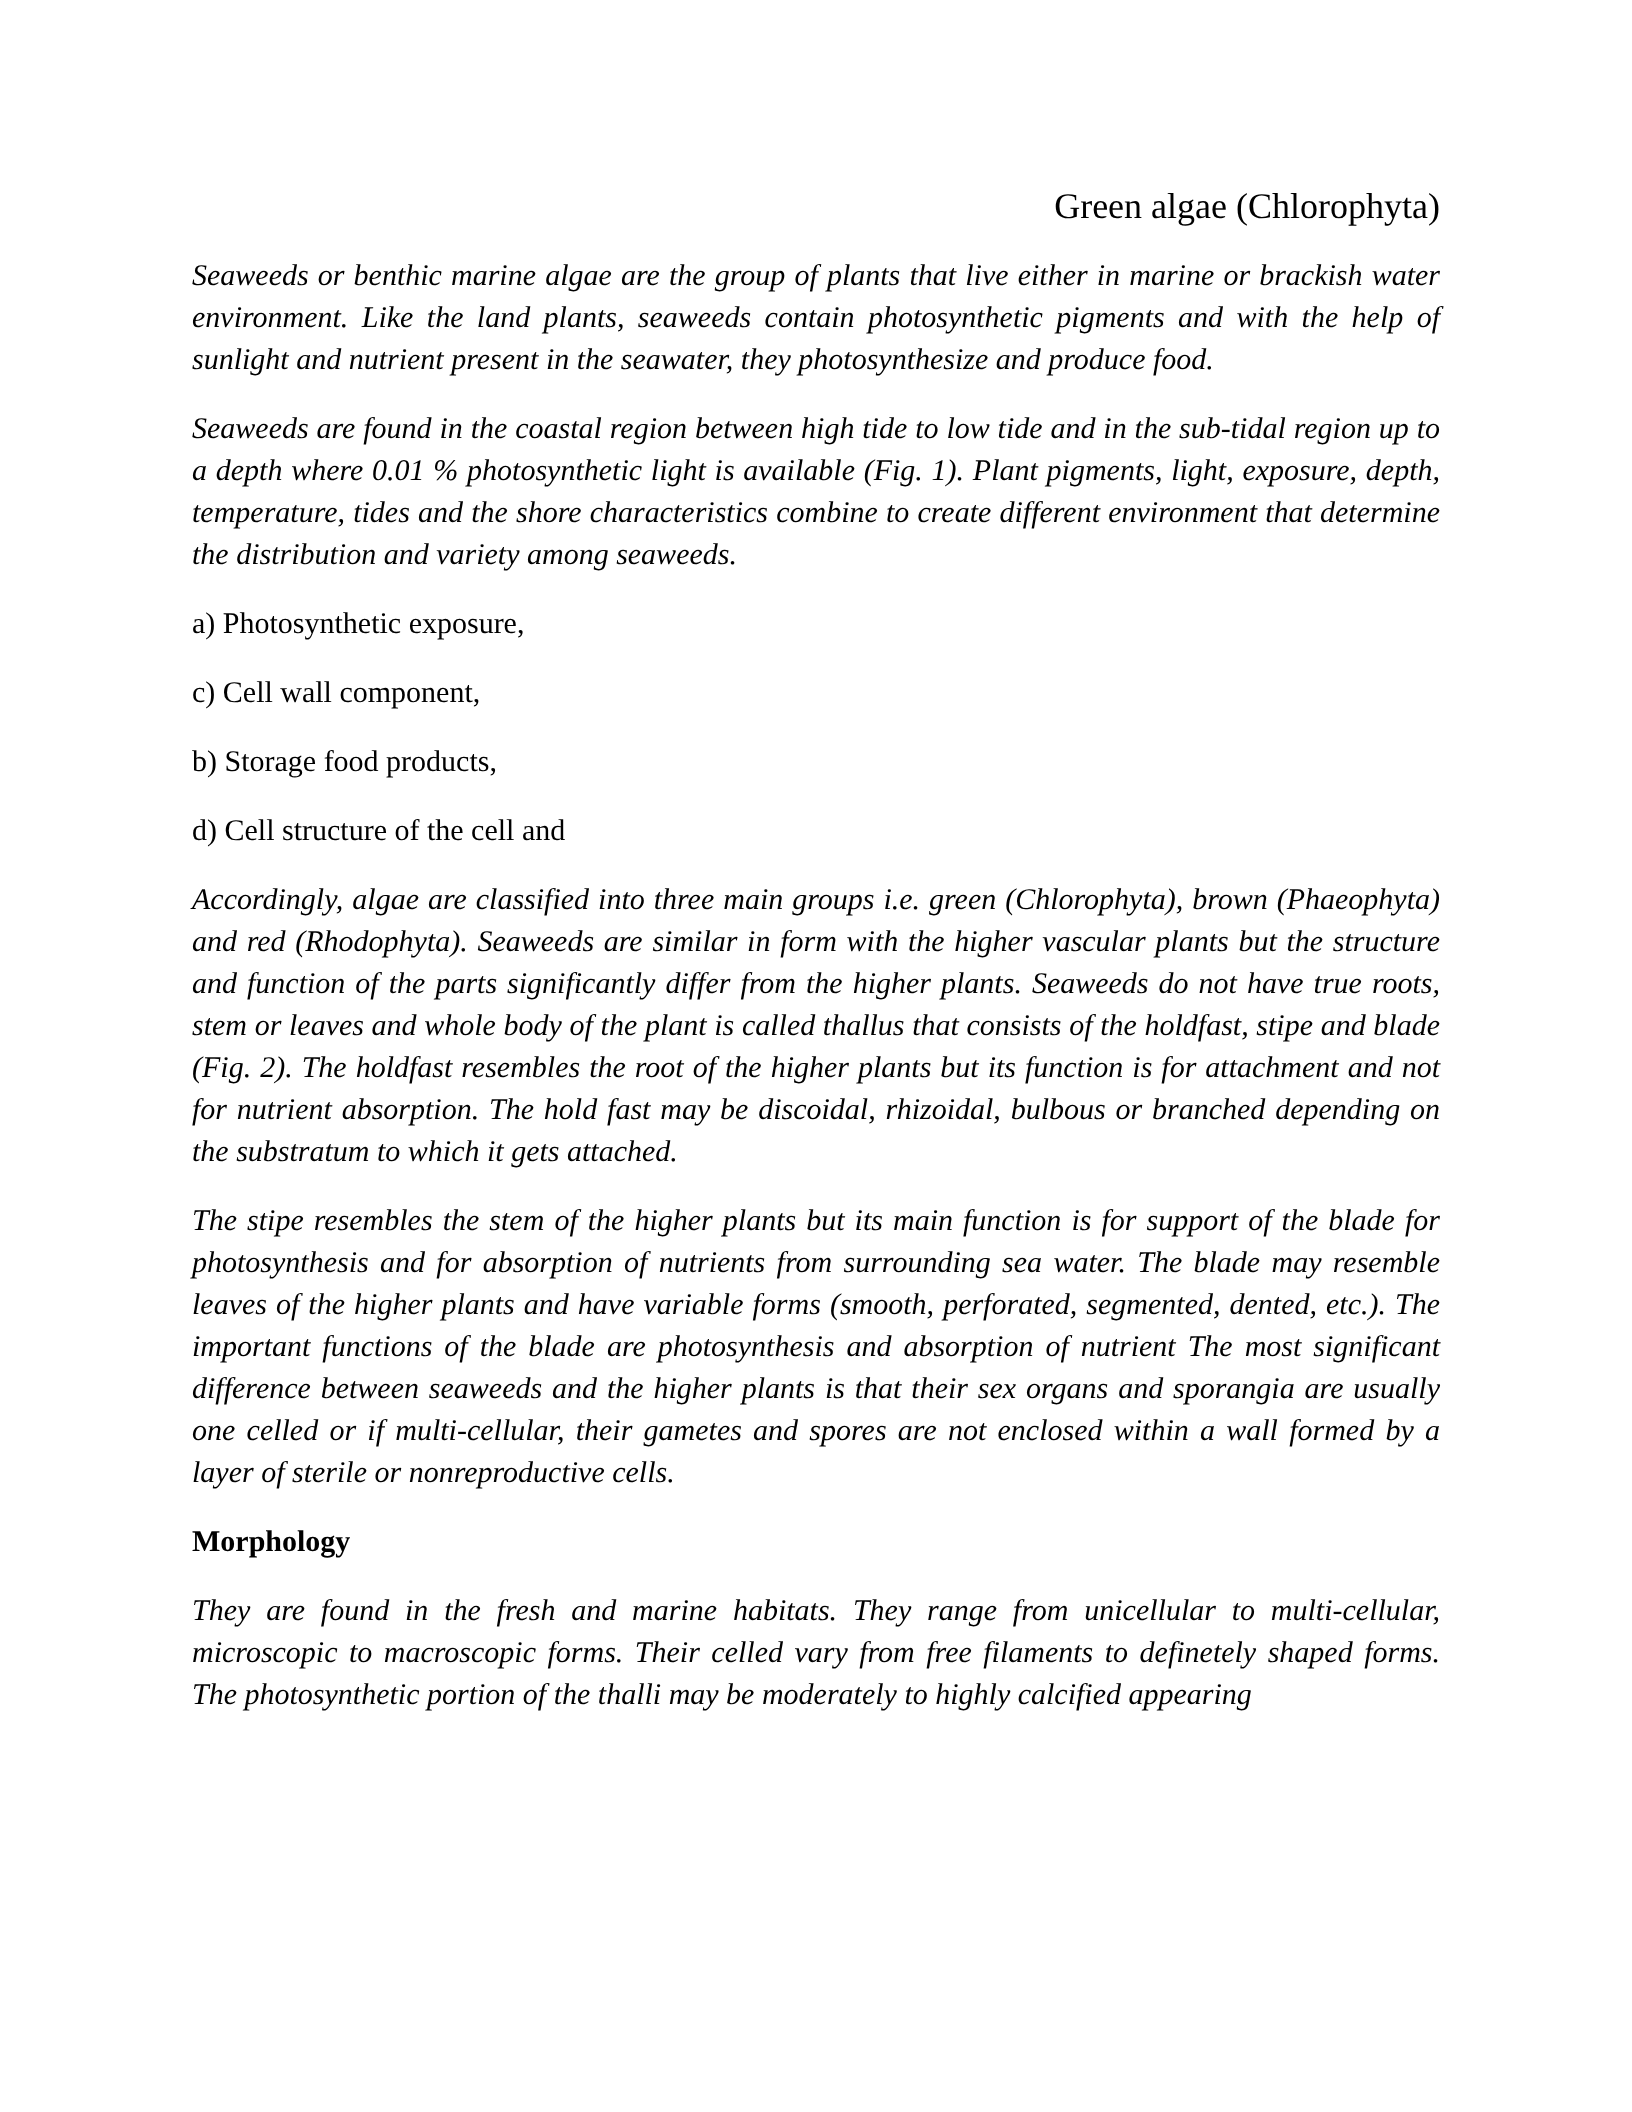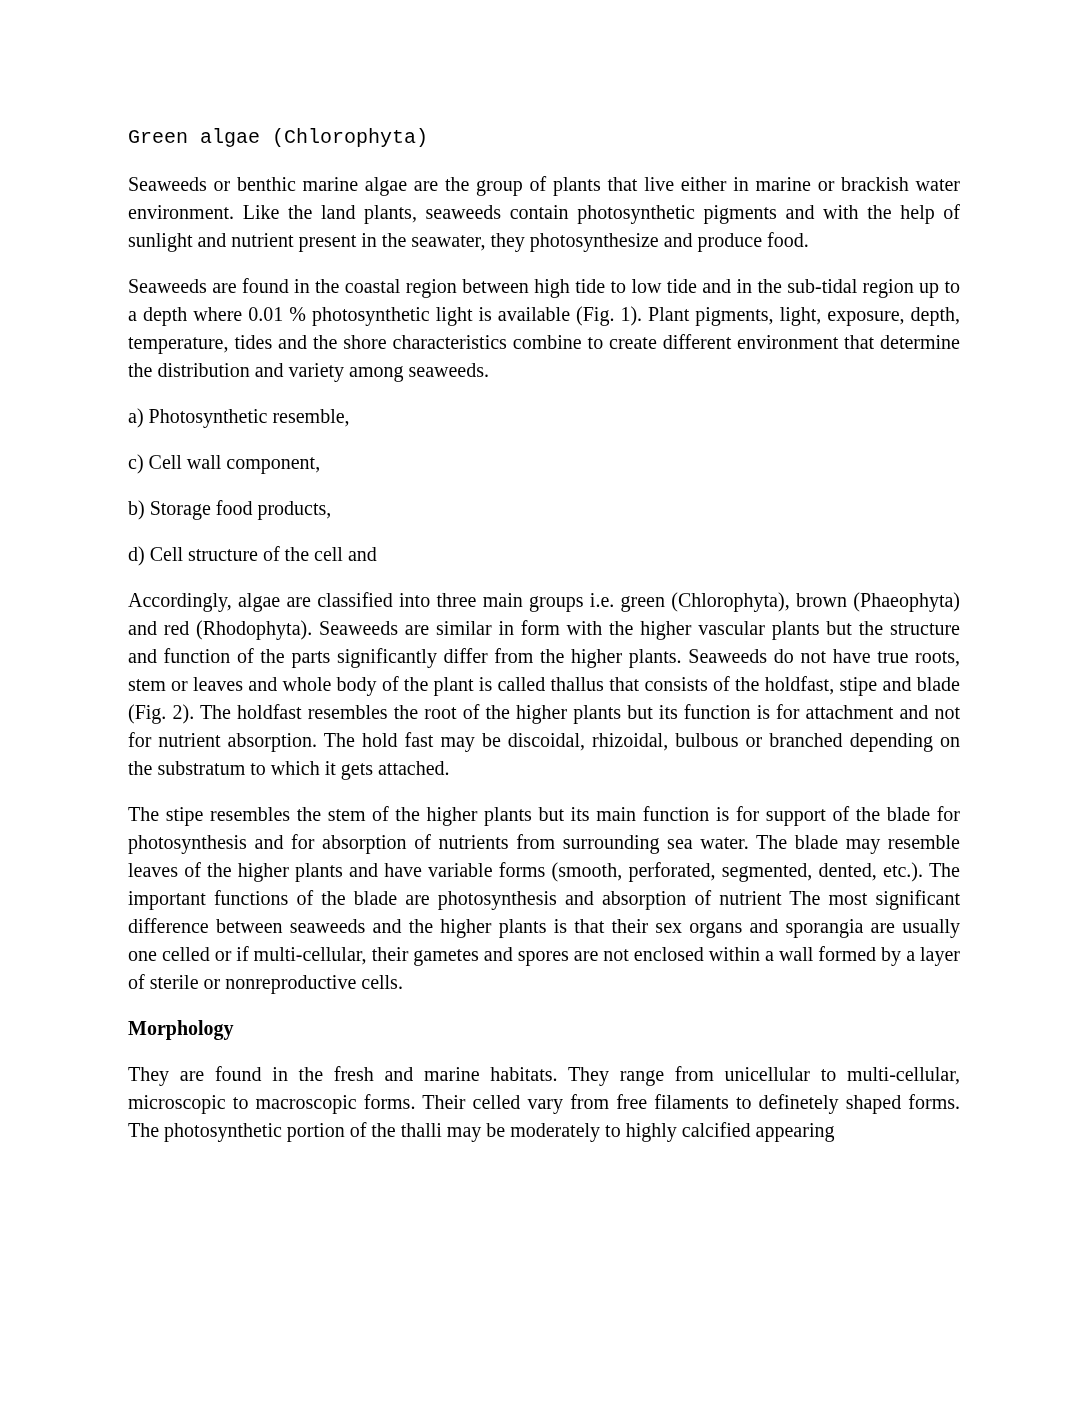--- a/index.html
+++ b/index.html
@@ -15,32 +15,32 @@
     color: #000000;
   }
   .page {
     box-sizing: border-box;
     width: 1088px;
     height: 1408px;
     padding: 124px 128px 0 128px;
     background: #ffffff;
   }
   .doc-title {
-    font-size: 20px;
+    font-size: 24px;
     line-height: 28px;
-    text-align: left;
+    text-align: right;
     margin: 0 0 18px 0;
     font-weight: normal;
-    font-family: Liberation Mono, monospace;
   }
   .para {
     font-size: 20px;
     line-height: 28px;
     text-align: justify;
     margin: 0 0 18px 0;
+    font-style: italic;
   }
   .list-line {
     font-size: 20px;
     line-height: 28px;
     text-align: left;
     margin: 0 0 18px 0;
   }
   .section-heading {
     font-size: 20px;
     line-height: 28px;
@@ -54,21 +54,21 @@
 
 <div class="page">
 
   <h1 class="doc-title">Green algae (Chlorophyta)</h1>
 
   <p class="para">Seaweeds or benthic marine algae are the group of plants that live either in marine or brackish water environment. Like the land plants, seaweeds contain photosynthetic pigments and with the help of sunlight and nutrient present in the seawater, they photosynthesize and produce food.</p>
 
   <p class="para">Seaweeds are found in the coastal region between high tide to low tide and in the sub-tidal region up to a depth where 0.01 % photosynthetic light is available (Fig. 1). Plant pigments, light, exposure, depth, temperature, tides and the shore characteristics combine to create different environment that determine the distribution and variety among seaweeds.</p>
 
 
-  <p class="list-line">a) Photosynthetic resemble,</p>
+  <p class="list-line">a) Photosynthetic exposure,</p>
 
   <p class="list-line">c) Cell wall component,</p>
 
   <p class="list-line">b) Storage food products,</p>
 
   <p class="list-line">d) Cell structure of the cell and</p>
 
 
   <p class="para">Accordingly, algae are classified into three main groups i.e. green (Chlorophyta), brown (Phaeophyta) and red (Rhodophyta). Seaweeds are similar in form with the higher vascular plants but the structure and function of the parts significantly differ from the higher plants. Seaweeds do not have true roots, stem or leaves and whole body of the plant is called thallus that consists of the holdfast, stipe and blade (Fig. 2). The holdfast resembles the root of the higher plants but its function is for attachment and not for nutrient absorption. The hold fast may be discoidal, rhizoidal, bulbous or branched depending on the substratum to which it gets attached.</p>
 

